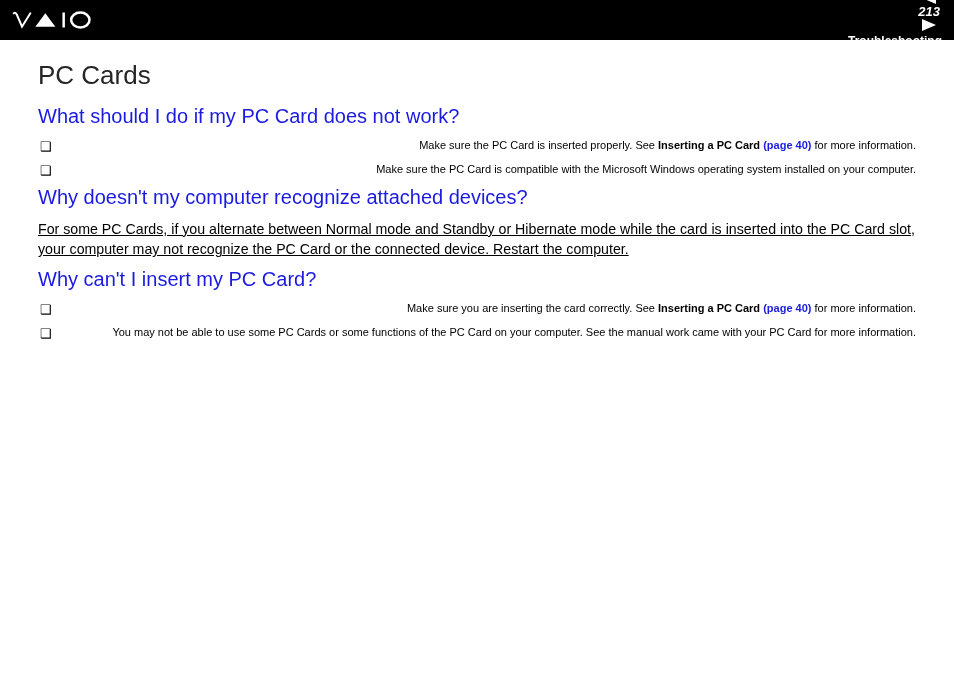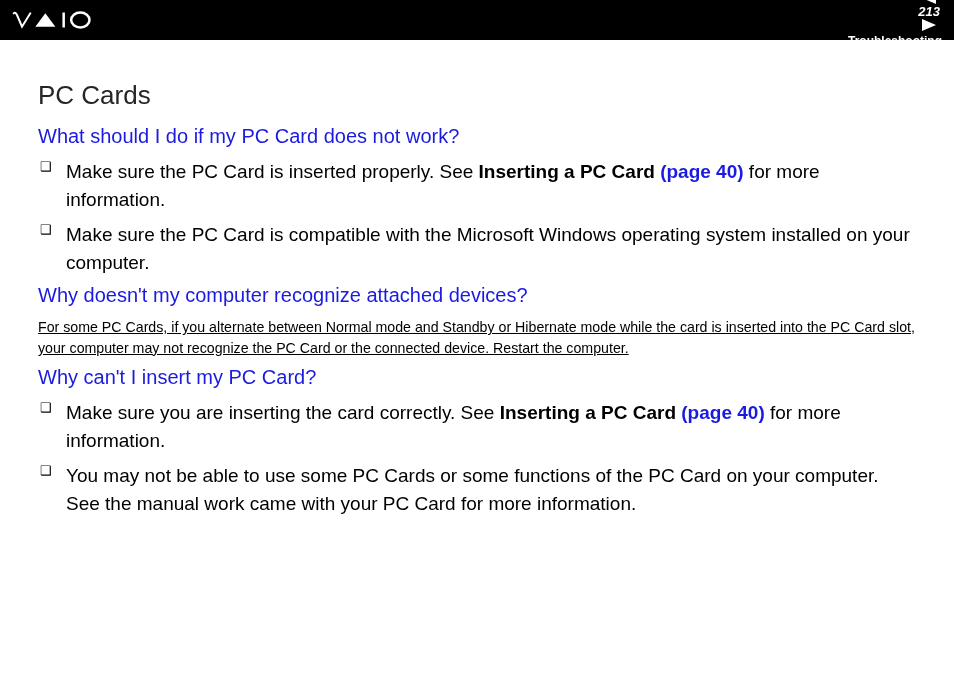--- a/index.html
+++ b/index.html
@@ -45,21 +45,21 @@
   }
   .arrow-left svg, .arrow-right svg { display: block; }
   .pagenum { padding: 0 2px; }
   .section-label {
     color: #fff;
     font-size: 12px;
     font-weight: bold;
     margin-top: 3px;
   }
   .content {
-    padding: 40px 38px 20px 38px;
+    padding: 20px 38px 20px 38px;
   }
   h1.page-title {
     font-size: 26px;
     font-weight: normal;
     color: #252525;
     margin-bottom: 14px;
   }
   h2.question {
     font-size: 20px;
     font-weight: normal;
@@ -67,24 +67,25 @@
     margin-top: 8px;
     margin-bottom: 10px;
   }
   ul.bullets {
     list-style: none;
     padding-left: 0;
   }
   ul.bullets li {
     position: relative;
     padding-left: 28px;
-    font-size: 19px;
+    font-size: 11px;
     line-height: 1.45;
     margin-bottom: 8px;
     color: #000;
+    text-align: right;
   }
   ul.bullets li::before {
     content: "❑";
     position: absolute;
     left: 2px;
     top: 0;
     font-size: 13px;
   }
   .para {
     font-size: 14.2px;

